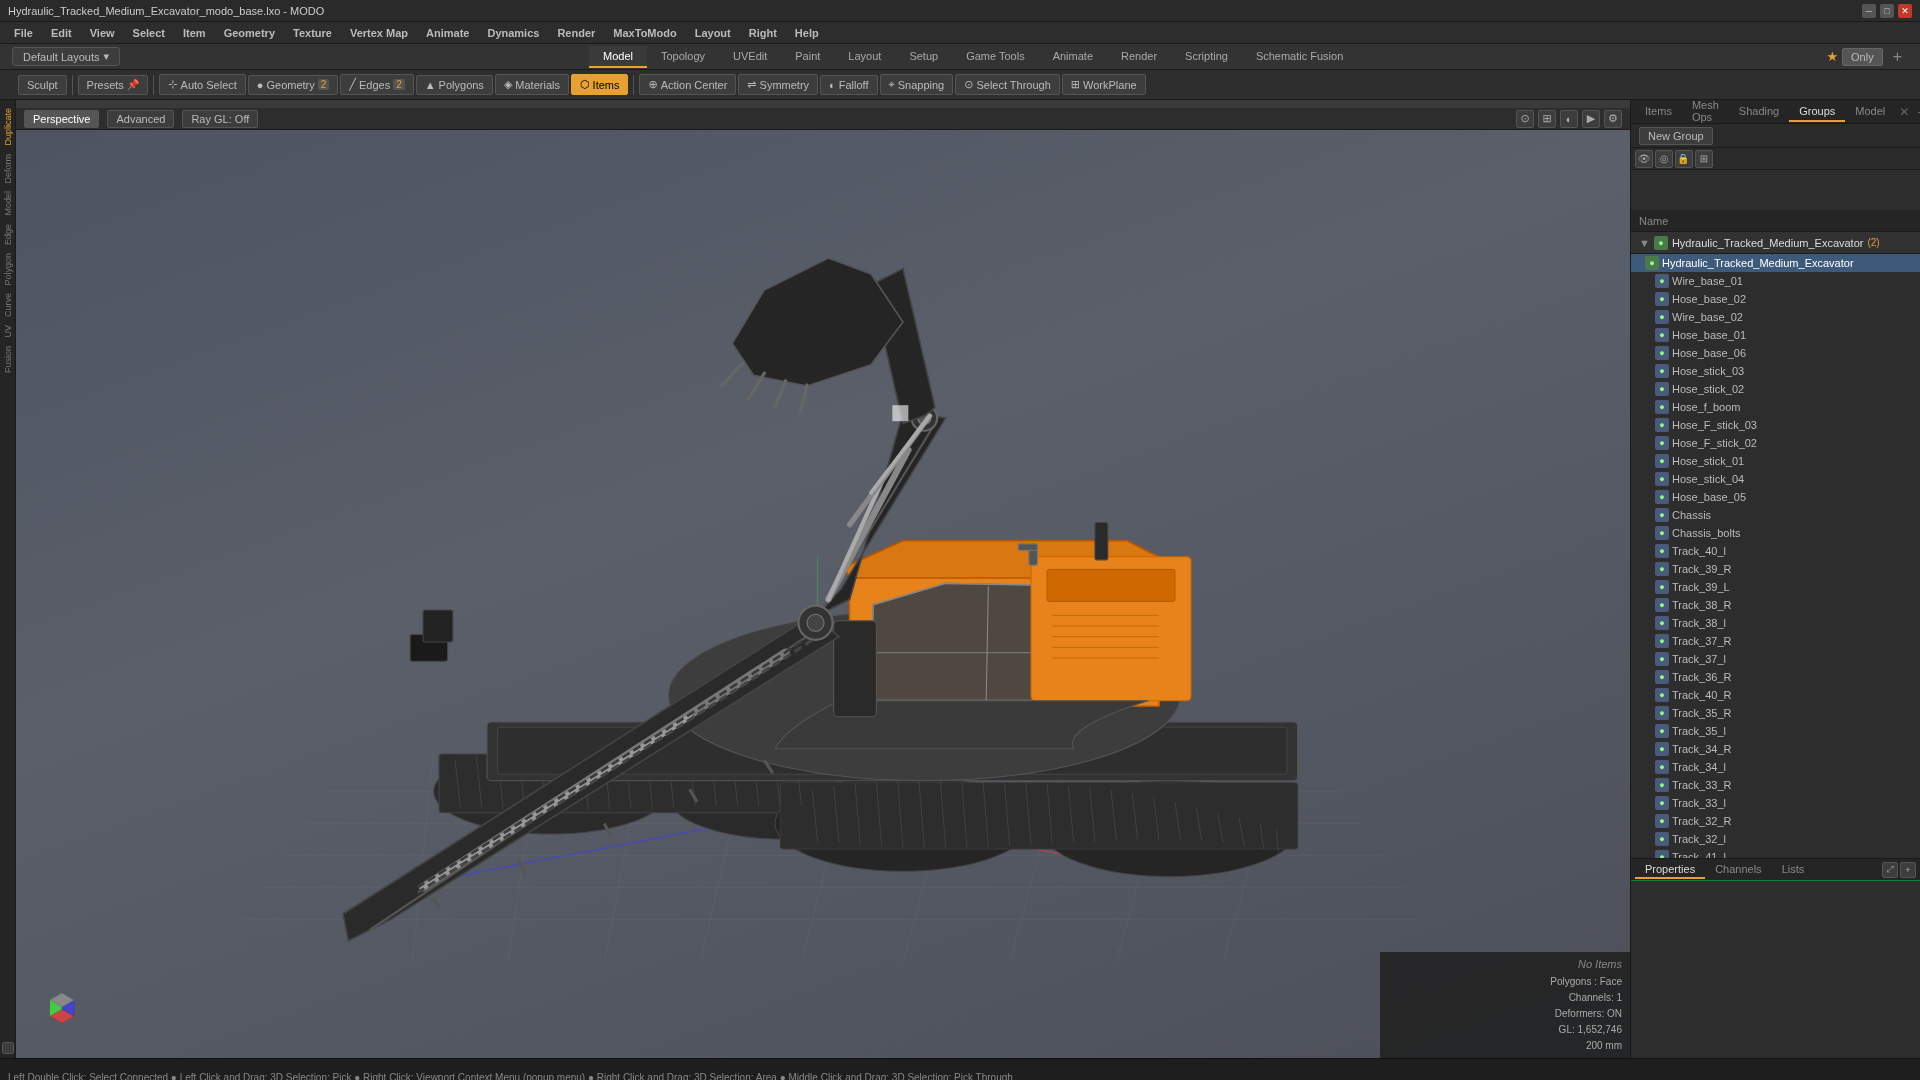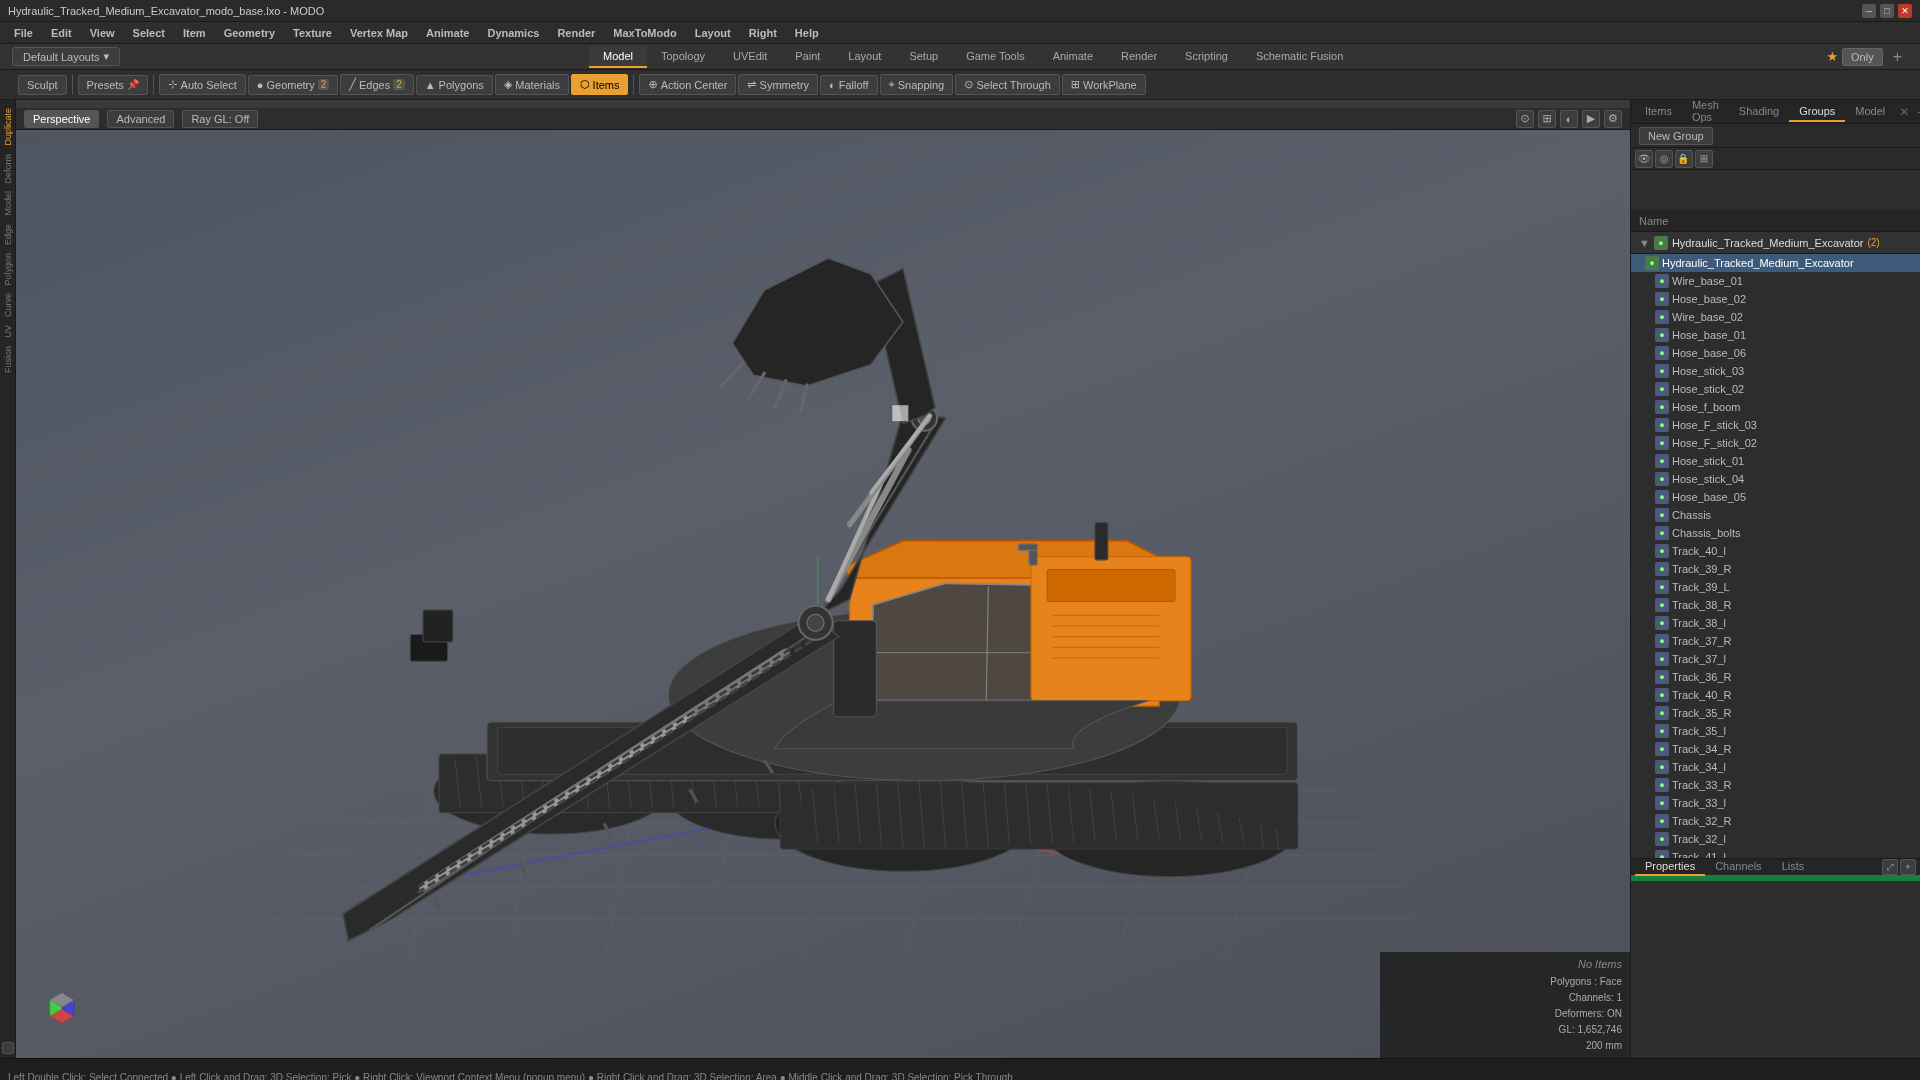--- a/index.html
+++ b/index.html
@@ -141,21 +141,21 @@
     .group-item .gi-eye.mesh { background: #4a5a7a; }
     .group-item .gi-name { flex: 1; overflow: hidden; text-overflow: ellipsis; white-space: nowrap; }
 
     
     #right-bottom {
       height: 200px; background: #2a2a2a; border-top: 1px solid #1a1a1a;
       display: flex; flex-direction: column;
     }
     #right-bottom-tabs {
       height: 22px; background: #252525; display: flex; align-items: center;
-      padding: 0 4px; border-bottom: 6px solid #15803d; gap: 0;
+      padding: 0 4px; border-bottom: 1px solid #15803d; gap: 0;
     }
     .rb-tab { padding: 2px 10px; font-size: 11px; color: #888; cursor: pointer; border-bottom: 2px solid transparent; }
     .rb-tab.active { color: #ddd; border-bottom: 2px solid #e8a030; }
     .rb-icons { margin-left: auto; display: flex; gap: 2px; }
     .rb-icon { width: 16px; height: 16px; background: #3d3d3d; border: 1px solid #555; cursor: pointer; display: flex; align-items: center; justify-content: center; font-size: 9px; color: #aaa; border-radius: 2px; }
 
     #right-bottom-content {
       flex: 1; background: #2d2d2d; padding: 4px; font-size: 11px; color: #888;
     }
 

